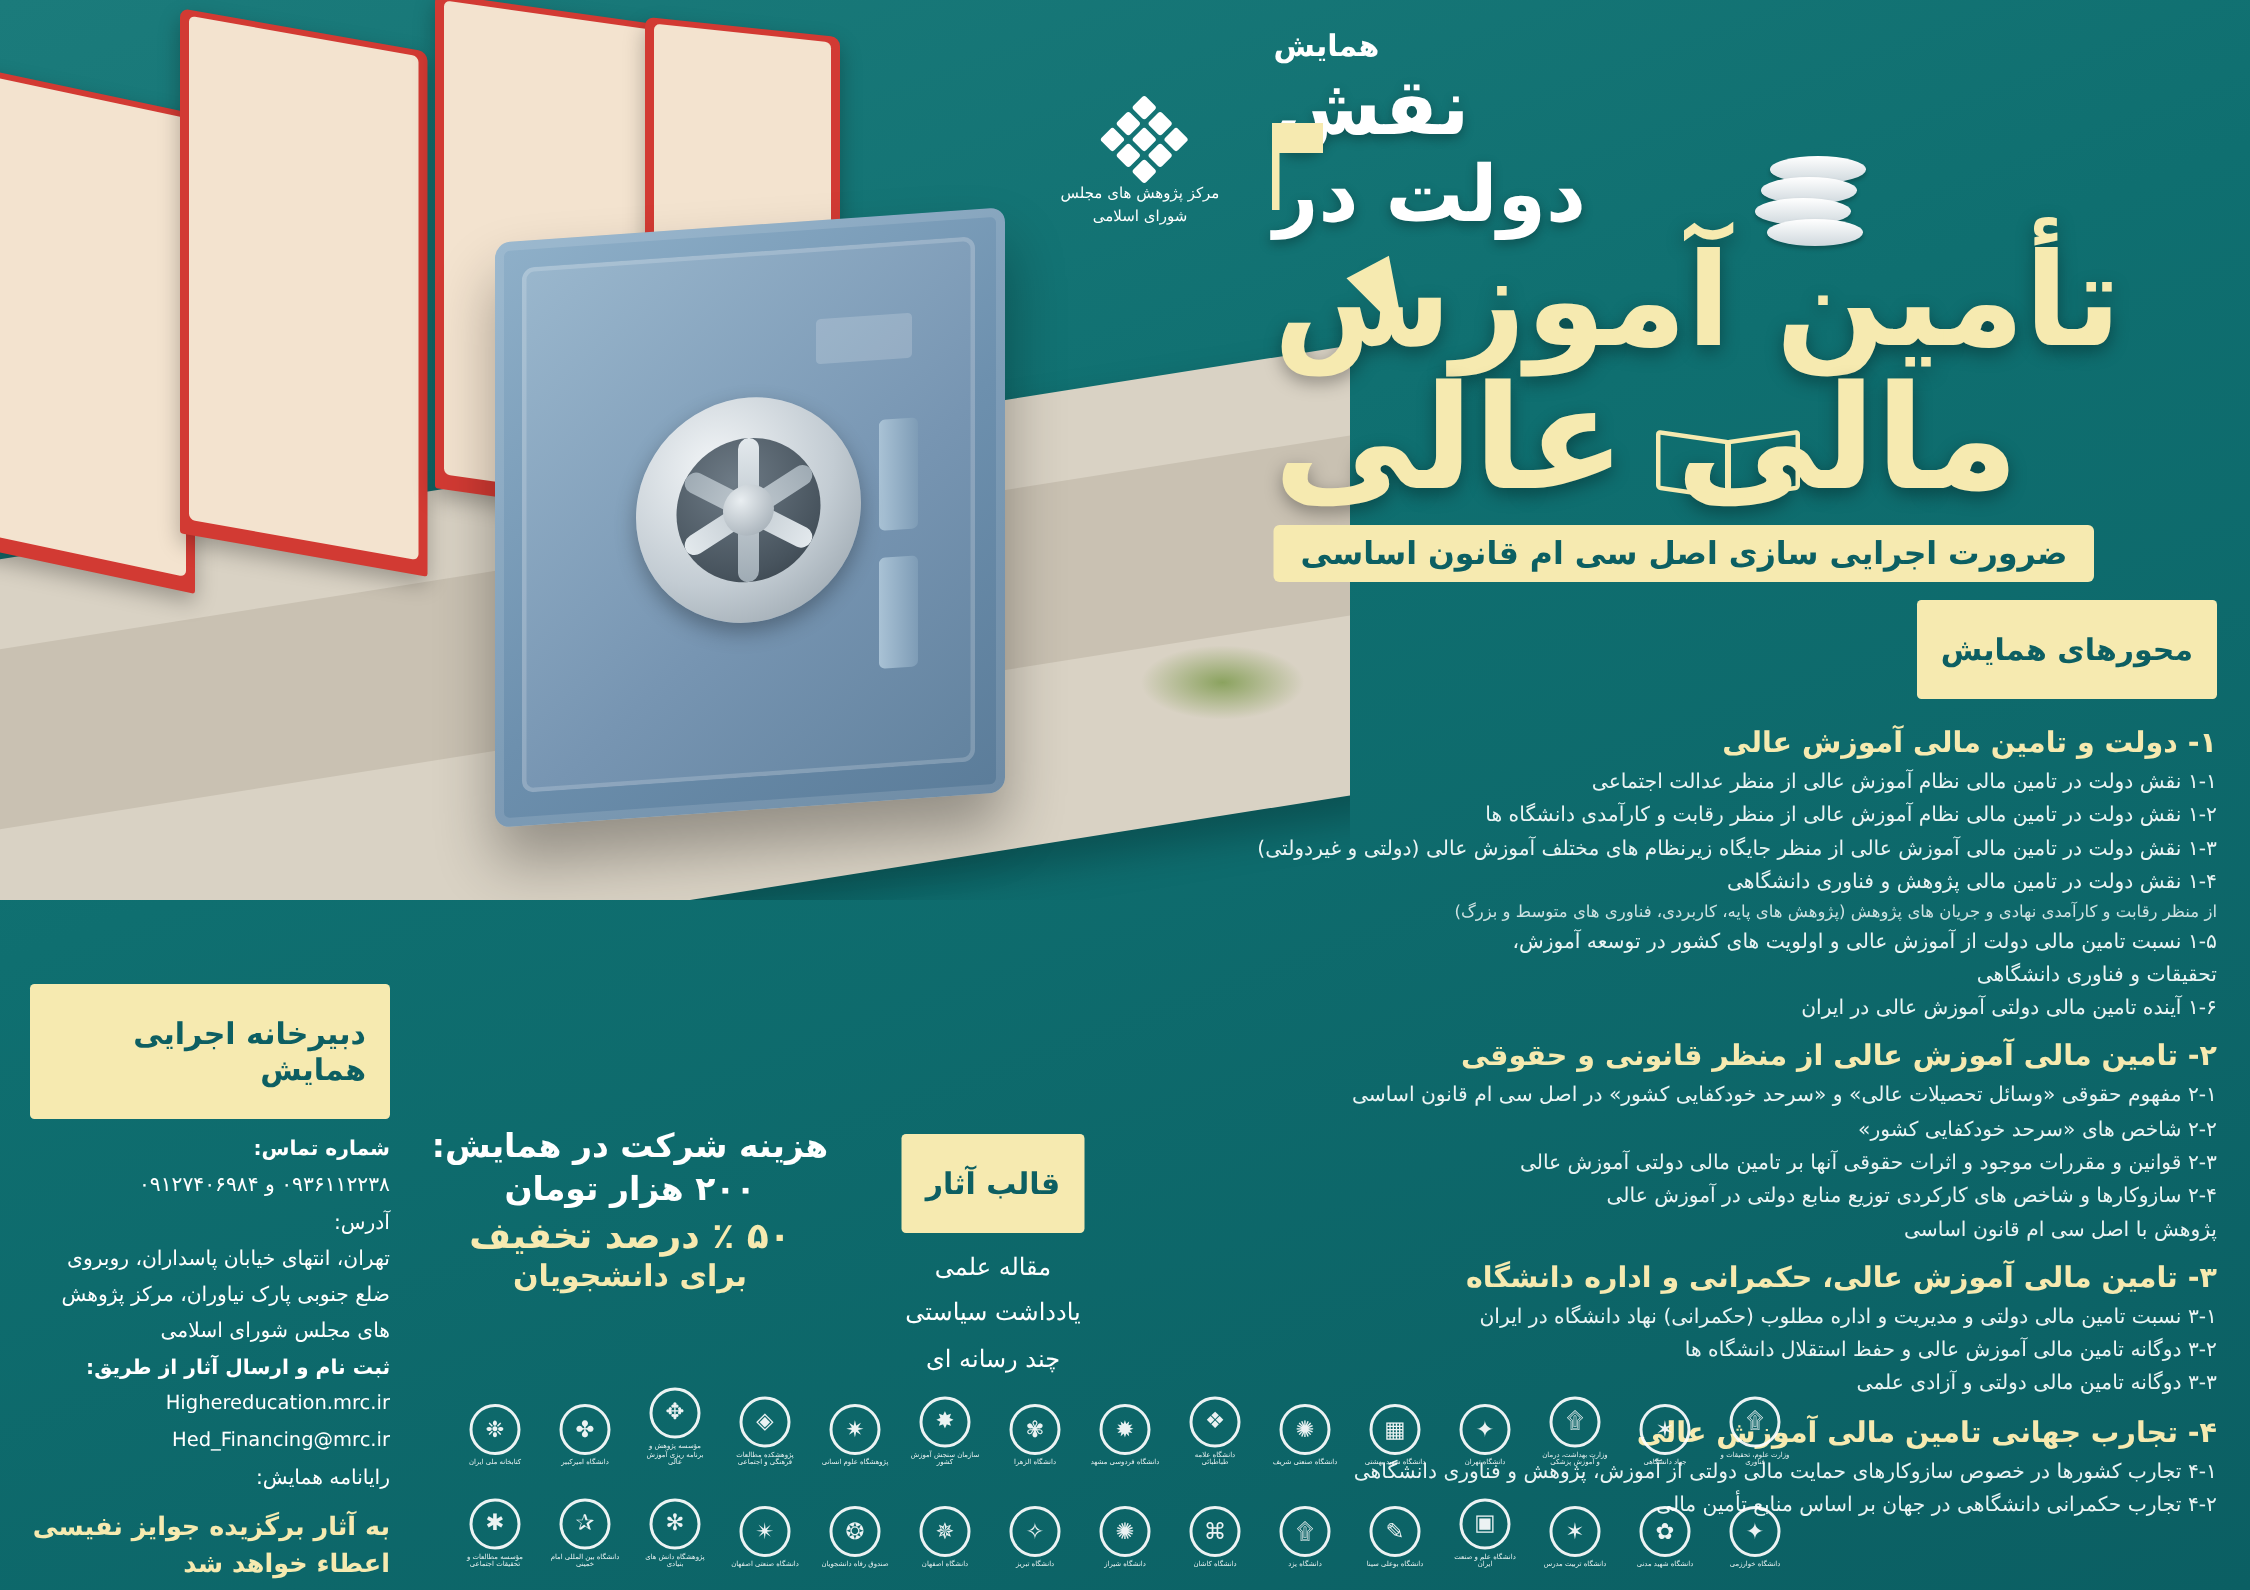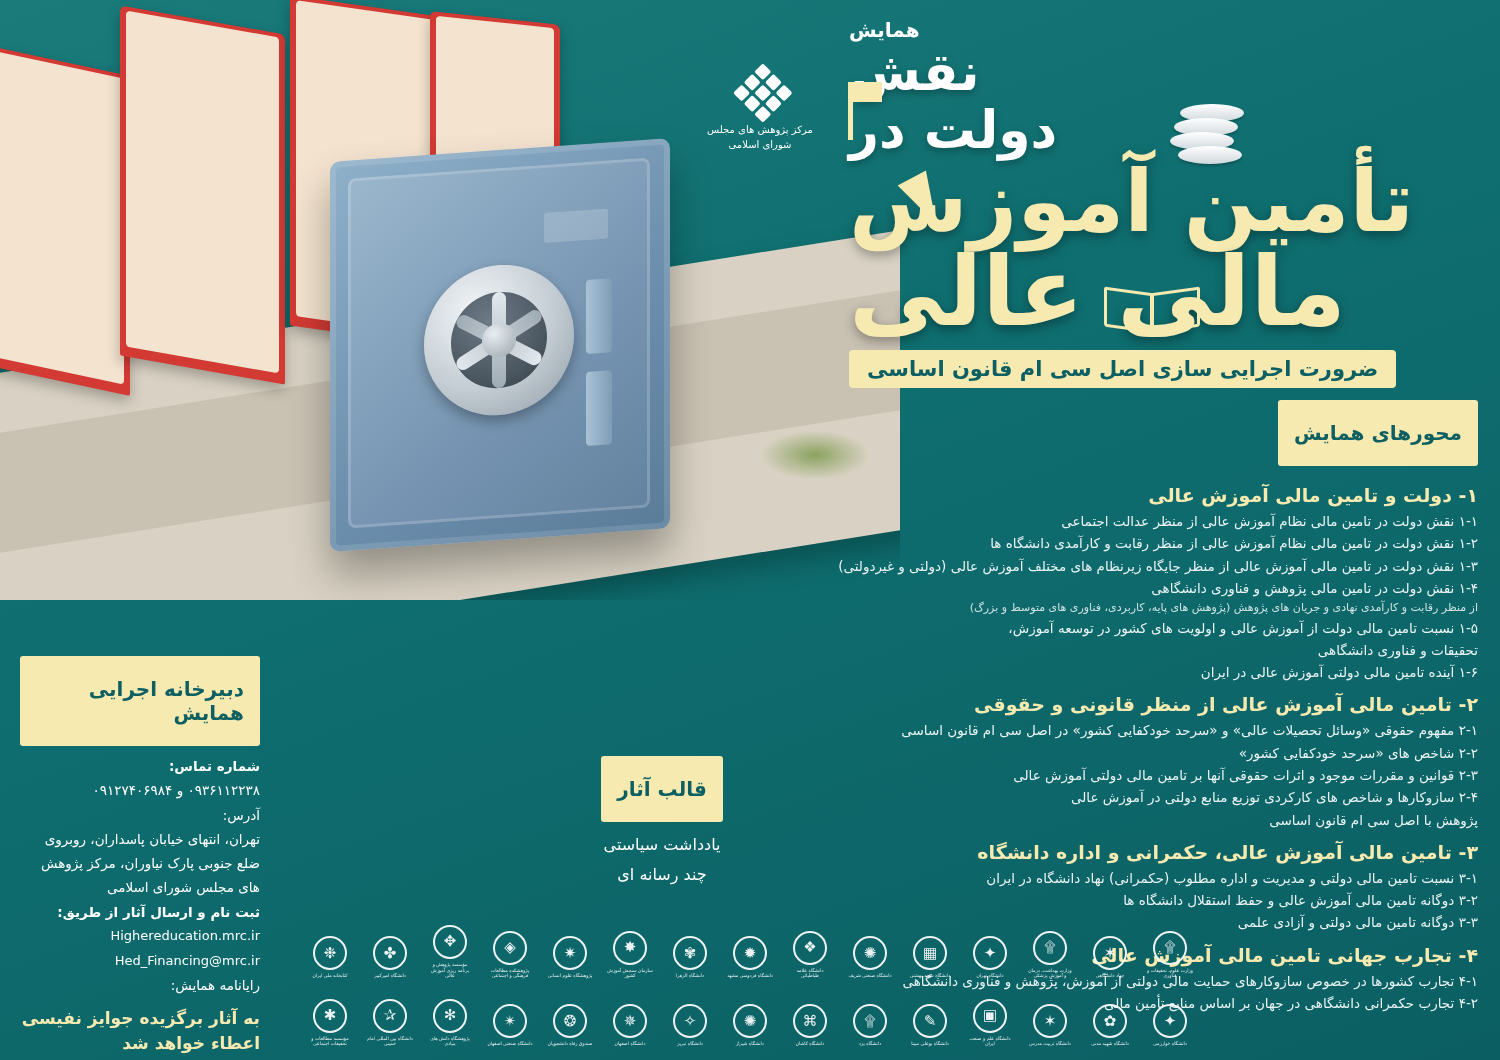--- a/index.html
+++ b/index.html
@@ -370,24 +370,31 @@
     <div>
       <div class="ax-title">۴- تجارب جهانی تامین مالی آموزش عالی</div>
       <div class="ax-item">۴-۱   تجارب کشورها در خصوص سازوکارهای حمایت مالی دولتی از آموزش، پژوهش و فناوری دانشگاهی</div>
       <div class="ax-item">۴-۲   تجارب حکمرانی دانشگاهی در جهان بر اساس منابع تأمین مالی</div>
     </div>
   </div>
 
 
   <div class="formats">
     <div class="sec-head">قالب آثار</div>
+    <div class="it">مقاله علمی</div>
     <div class="it">یادداشت سیاستی</div>
     <div class="it">چند رسانه ای</div>
   </div>
 
+  <div class="fee">
+    <div class="l1">هزینه شرکت در همایش:</div>
+    <div class="l2">۲۰۰ هزار تومان</div>
+    <div class="l3">۵۰ ٪ درصد تخفیف</div>
+    <div class="l4">برای دانشجویان</div>
+  </div>
 
   <div class="sec-office">
     <div class="sec-head">دبیرخانه اجرایی همایش</div>
     <div class="so-line so-label">شماره تماس:</div>
     <div class="so-line">۰۹۳۶۱۱۲۲۳۸ و ۰۹۱۲۷۴۰۶۹۸۴</div>
     <div class="so-line">آدرس:</div>
     <div class="so-line">تهران، انتهای خیابان پاسداران، روبروی ضلع جنوبی پارک نیاوران، مرکز پژوهش های مجلس شورای اسلامی</div>
     <div class="so-line so-label">ثبت نام و ارسال آثار از طریق:</div>
     <div class="so-mail">Highereducation.mrc.ir</div>
     <div class="so-mail">Hed_Financing@mrc.ir</div>

